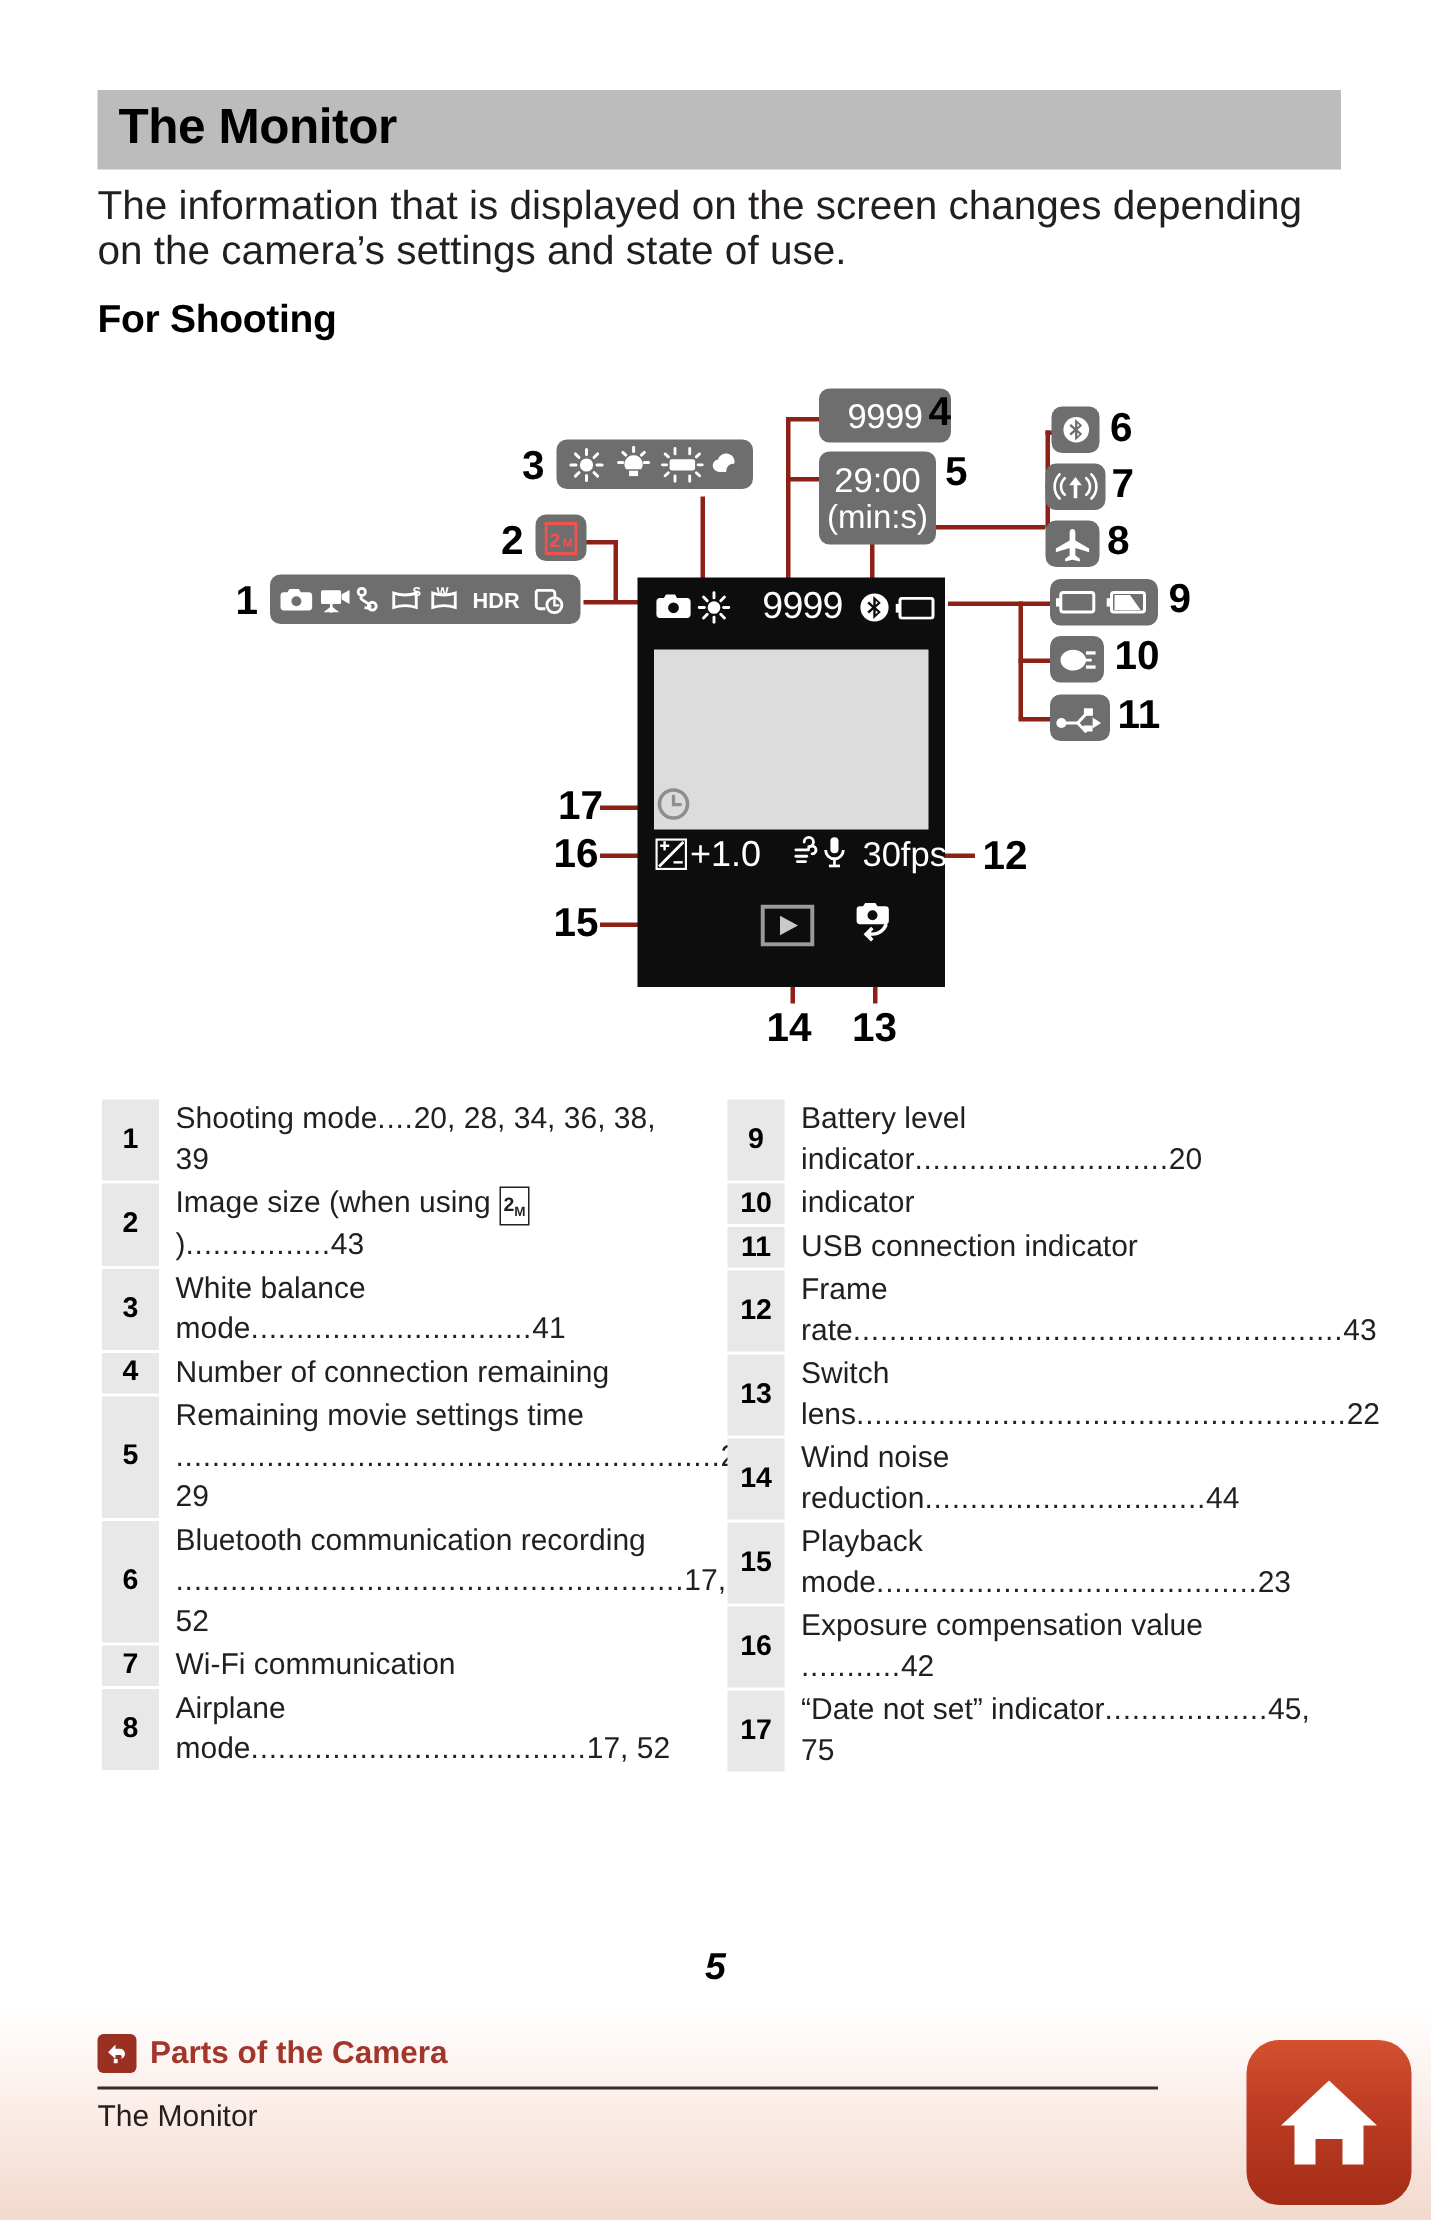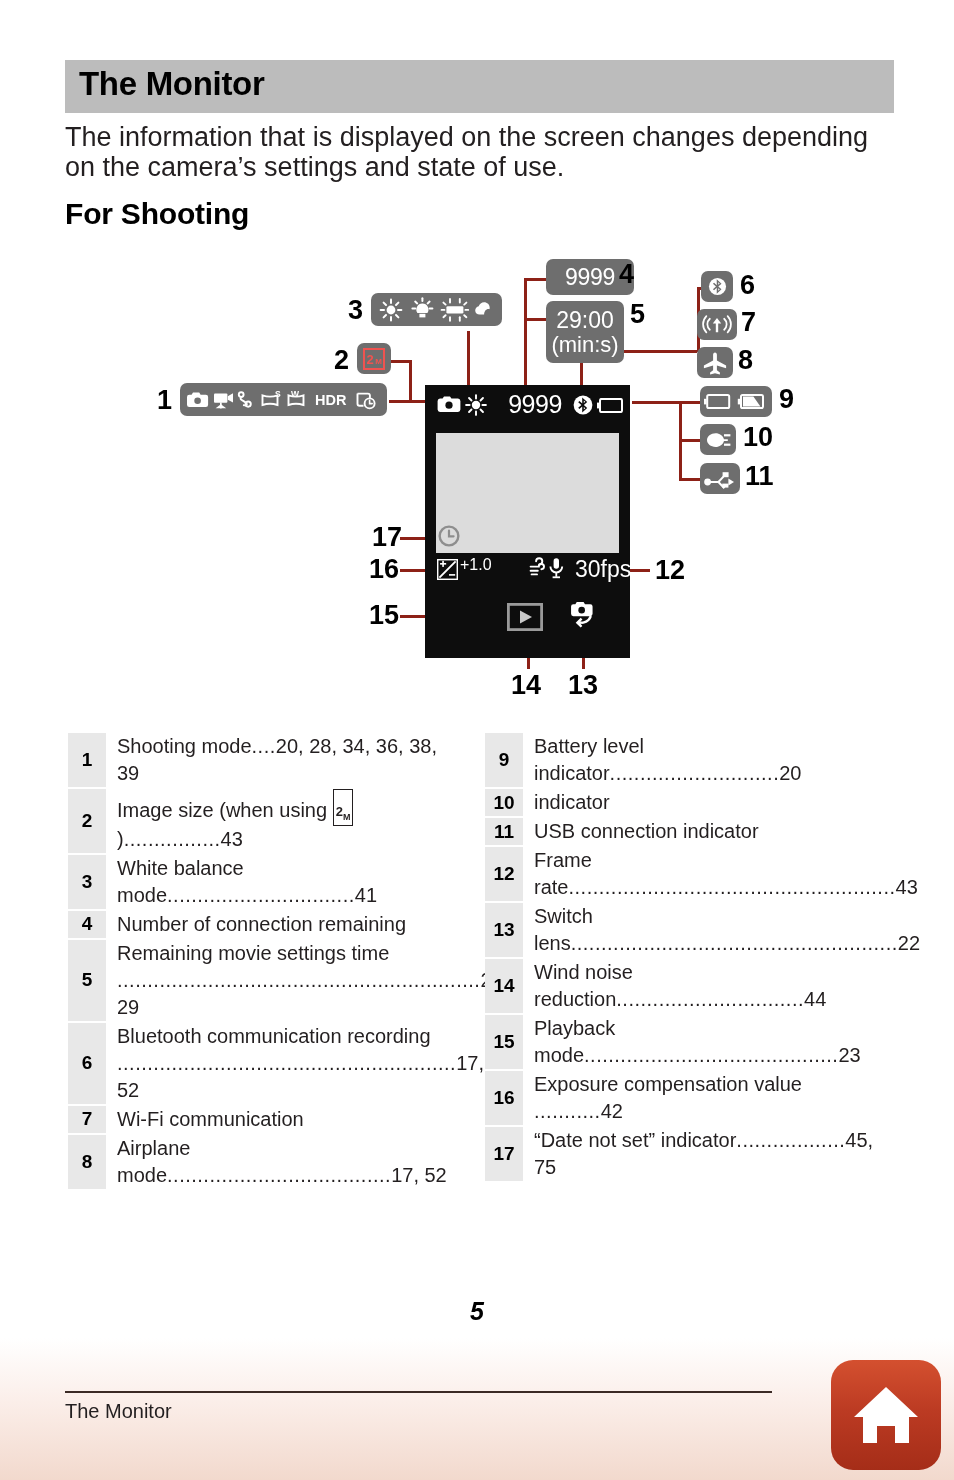--- a/index.html
+++ b/index.html
@@ -19,21 +19,21 @@
   .title-bar .title{
     position:absolute;left:14px;top:5px;
     font-size:33px;font-weight:bold;letter-spacing:-0.3px;color:#000;
   }
   .intro{
     position:absolute;left:65px;top:122px;width:818px;
     font-size:27px;line-height:30px;color:#231f20;
   }
   .section-head{
     position:absolute;left:65px;top:197px;
-    font-size:30px;font-weight:bold;color:#000;letter-spacing:-0.2px;
+    font-size:26px;font-weight:bold;color:#000;letter-spacing:-0.2px;
   }
 
   
   .diagram{position:absolute;left:0;top:245px;width:954px;height:460px;}
 
   .screen{
     position:absolute;left:425px;top:140px;width:205px;height:273px;
     background:#0d0d0d;
   }
   .screen .image-area{
@@ -50,21 +50,21 @@
     color:#fff;font-size:25px;letter-spacing:-0.5px;
   }
   .screen .topbar .s-bt{position:absolute;left:148px;top:9px;}
   .screen .topbar .s-batt{position:absolute;left:172px;top:13px;}
 
   .screen .clock-ind{position:absolute;left:13px;top:140px;}
   .screen .row-ev{
     position:absolute;left:0;top:172px;width:205px;height:30px;color:#fff;
   }
   .screen .row-ev .ev-ico{position:absolute;left:12px;top:2px;}
-  .screen .row-ev .ev-val{position:absolute;left:35px;top:-1px;font-size:16px;}
+  .screen .row-ev .ev-val{position:absolute;left:35px;top:-1px;font-size:24px;}
   .screen .row-ev .wind{position:absolute;left:104px;top:0px;}
   .screen .row-ev .fps{position:absolute;left:150px;top:-1px;font-size:23px;}
 
   .screen .play-btn{position:absolute;left:82px;top:218px;}
   .screen .lens-btn{position:absolute;left:140px;top:212px;}
 
   
   .badge{
     position:absolute;background:#6e6e6e;border-radius:7px;
     display:flex;align-items:center;justify-content:center;
@@ -91,21 +91,21 @@
   }
   .ltext{
     padding-left:11px;font-size:20px;line-height:27px;color:#231f20;
     display:flex;align-items:center;flex:1;
   }
   .ltext .inner{width:100%;}
   .dots{letter-spacing:0.5px;}
   .mini2m{
     display:inline-block;border:1.6px solid #231f20;
     font-size:13px;font-weight:bold;line-height:13px;
-    padding:15px 2px 1px 2px;vertical-align:1px;
+    padding:4px 2px 1px 2px;vertical-align:1px;
   }
   .mini2m sub{font-size:9px;}
 
   
   .pagenum{
     position:absolute;left:0;top:1297px;width:954px;text-align:center;
     font-size:25px;font-style:italic;font-weight:bold;color:#000;
   }
   .footer{
     position:absolute;left:0;top:1338px;width:954px;height:142px;
@@ -590,20 +590,28 @@
               <div>“Date not set” indicator<span class="dots">..................</span>45, 75</div>
             </div>
           </div>
         </div>
       </div>
   </div>
 
   <div class="pagenum">5</div>
 
   <div class="footer">
+    <div class="crumb">
+      <span class="ico">
+        <svg width="17" height="17" viewBox="0 0 18 18">
+            <path fill="#fff" d="M7.4 2.2v2.9h3.1a3.6 3.6 0 0 1 0 7.2H8.9v3.1H6.2v-3.1h4.3a1.4 1.4 0 0 0 0-2.8H7.4v2.9L2.2 7.6z"></path>
+          </svg>
+      </span>
+      <span class="lbl">Parts of the Camera</span>
+    </div>
     <div class="rule"></div>
     <div class="foot-sub">The Monitor</div>
   </div>
 
   <div class="home-btn">
     <svg width="72" height="72" viewBox="0 0 72 72">
       <path fill="#fff" d="M36 8L68 38h-9v26H45V47H27v17H13V38H4z"></path>
     </svg>
   </div>
 

